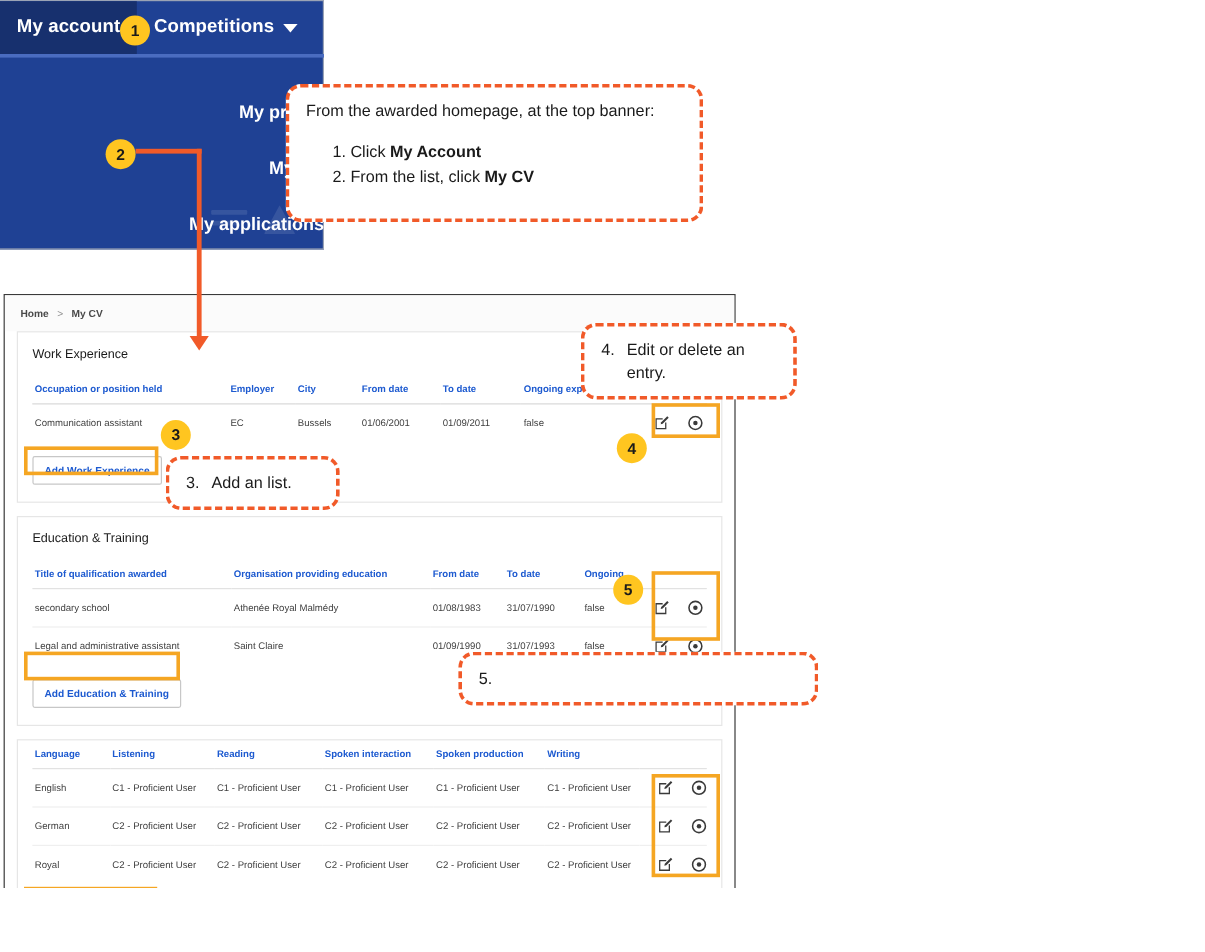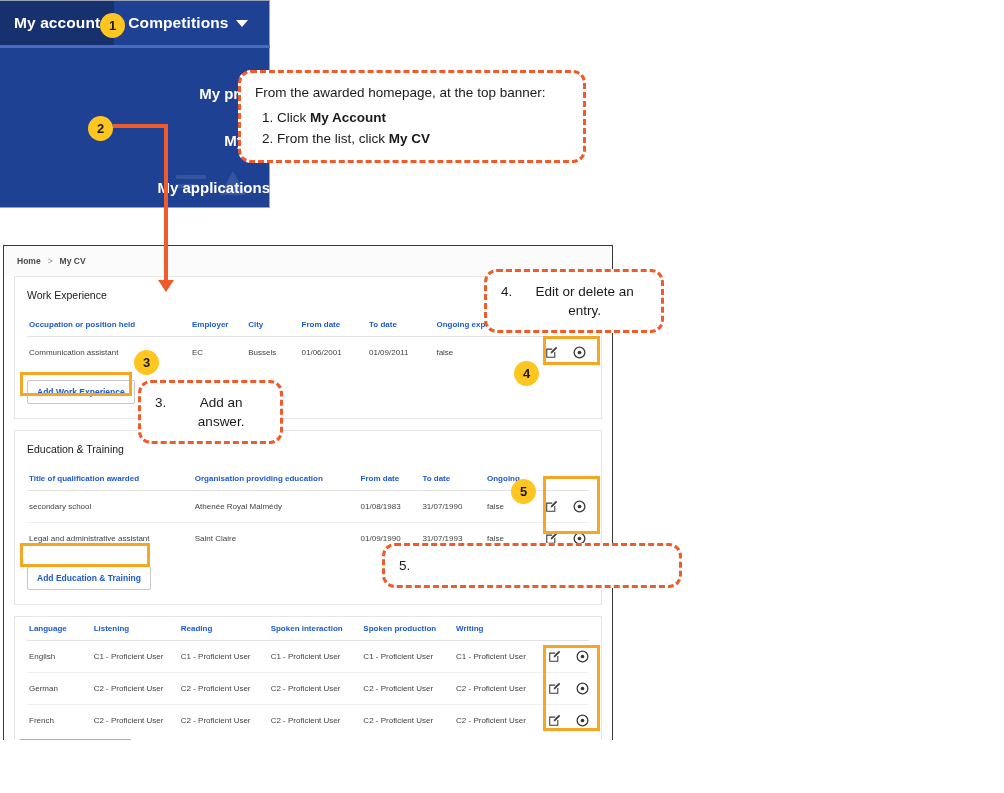--- a/index.html
+++ b/index.html
@@ -235,32 +235,32 @@
     box-sizing: border-box;
     padding: 10px 14px;
     font-size: 13.5px;
     line-height: 1.42;
     color: #1a1a1a;
     pointer-events: auto;
   }
   .callout p { margin: 0; }
   .callout .lead { margin-bottom: 6px; }
   .callout ol {
-    margin: 0;
+    margin: 15px;
     padding-left: 22px;
     list-style-position: outside;
   }
   .callout ol li { margin: 2px 0; }
   .callout b { font-weight: bold; }
   .callout-num {
     display: flex;
     gap: 10px;
   }
   .callout-num .cn-idx { flex: 0 0 auto; }
-  .callout-num .cn-txt { flex: 1 1 auto; text-align: center; }
+  .callout-num .cn-txt { flex: 1 1 auto; }
 
   .hl-box {
     position: absolute;
     border: 3px solid #f5a623;
     box-sizing: border-box;
     pointer-events: auto;
   }
   .conn {
     position: absolute;
     background: #f15a29;
@@ -504,21 +504,21 @@
                 </span>
                 <span class="act-btn">
                   <svg viewBox="0 0 16 16" width="13" height="13">
                     <circle cx="8" cy="8" r="6.6" fill="none" stroke="#3a3a3a" stroke-width="1.6"></circle>
                     <circle cx="8" cy="8" r="2.3" fill="#3a3a3a"></circle>
                   </svg>
                 </span>
               </td>
             </tr>
             <tr>
-              <td class="link-cell">French</td>
+              <td class="link-cell">Royal</td>
               <td>C2 - Proficient User</td>
               <td>C2 - Proficient User</td>
               <td>C2 - Proficient User</td>
               <td>C2 - Proficient User</td>
               <td>C2 - Proficient User</td>
               <td class="actions-cell">
                 <span class="act-btn">
                   <svg viewBox="0 0 16 16" width="13" height="13">
                     <path d="M1.5 3.2h7.4v1.3H2.8v8.6h8.6V7.4h1.3v7.1H1.5z" fill="#3a3a3a"></path>
                     <path d="M13.6 1.0l1.5 1.5-6.2 6.2-2.0 0.5 0.5-2.0z" fill="#3a3a3a"></path>
@@ -556,21 +556,21 @@
     <div class="callout" style="left:238px; top:70px; width:348px;">
       <p class="lead">From the awarded homepage, at the top banner:</p>
       <ol>
         <li><span>Click </span><b>My Account</b></li>
         <li><span>From the list, click </span><b>My CV</b></li>
       </ol>
     </div>
 
     <div class="callout callout-num" style="left:138px; top:380px; width:145px;">
       <span class="cn-idx">3.</span>
-      <span class="cn-txt">Add an answer.</span>
+      <span class="cn-txt">Add an list.</span>
     </div>
 
     <div class="callout callout-num" style="left:484px; top:269px; width:180px;">
       <span class="cn-idx">4.</span>
       <span class="cn-txt">Edit or delete an entry.</span>
     </div>
 
     <div class="callout callout-num" style="left:382px; top:543px; width:300px;">
       <span class="cn-idx">5.</span>
     </div>

